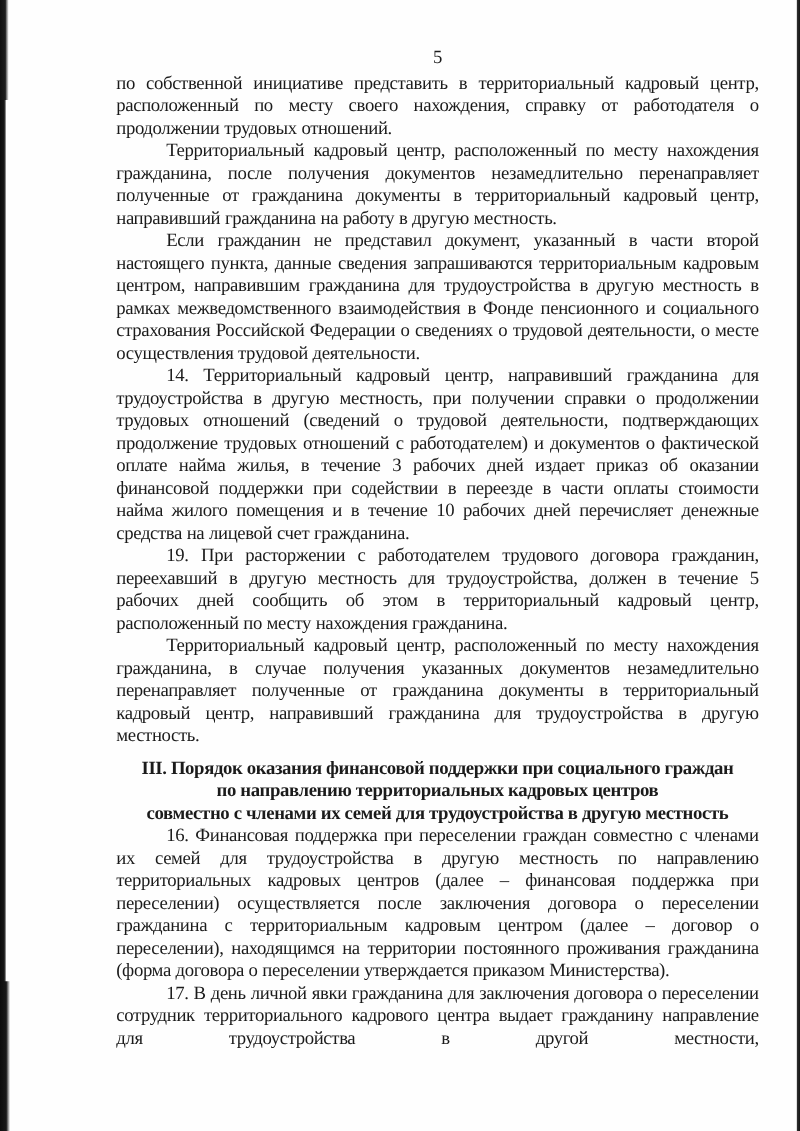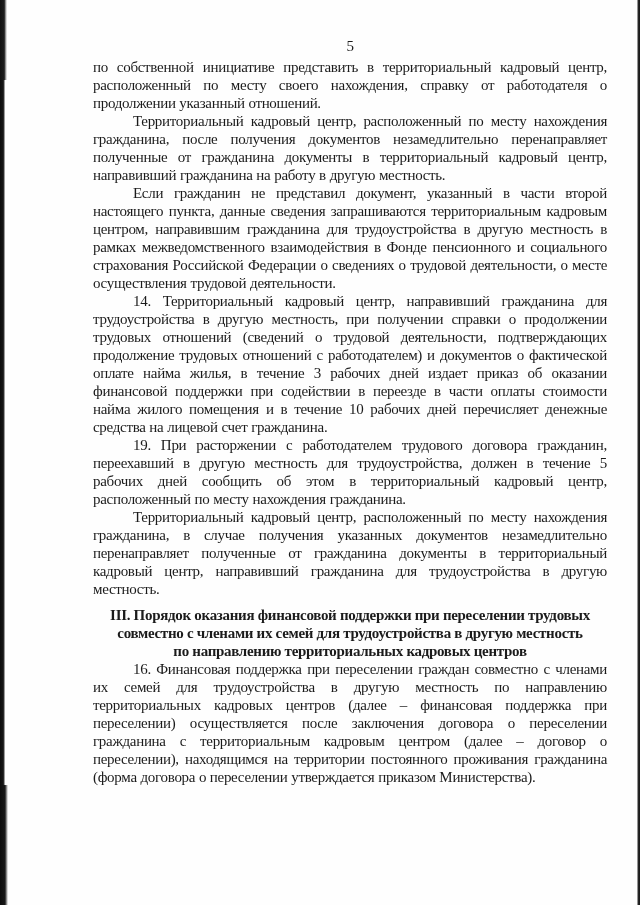--- a/index.html
+++ b/index.html
@@ -91,36 +91,37 @@
 
   <div class="scan-edge-left"></div>
   <div class="scan-edge-right"></div>
 
   <div class="content">
 
     <div class="page-number">5</div>
 
     <div class="body-text">
 
-      <p class="no-indent first">по собственной инициативе представить в территориальный кадровый центр, расположенный по месту своего нахождения, справку от работодателя о продолжении указанный отношений.</p>
+      <p class="no-indent first">по собственной инициативе представить в территориальный кадровый центр, расположенный по месту своего нахождения, справку от работодателя о продолжении трудовых отношений.</p>
 
       <p>Территориальный кадровый центр, расположенный по месту нахождения гражданина, после получения документов незамедлительно перенаправляет полученные от гражданина документы в территориальный кадровый центр, направивший гражданина на работу в другую местность.</p>
 
       <p>Если гражданин не представил документ, указанный в части второй настоящего пункта, данные сведения запрашиваются территориальным кадровым центром, направившим гражданина для трудоустройства в другую местность в рамках межведомственного взаимодействия в Фонде пенсионного и социального страхования Российской Федерации о сведениях о трудовой деятельности, о месте осуществления трудовой деятельности.</p>
 
       <p>14. Территориальный кадровый центр, направивший гражданина для трудоустройства в другую местность, при получении справки о продолжении трудовых отношений (сведений о трудовой деятельности, подтверждающих продолжение трудовых отношений с работодателем) и документов о фактической оплате найма жилья, в течение 3 рабочих дней издает приказ об оказании финансовой поддержки при содействии в переезде в части оплаты стоимости найма жилого помещения и в течение 10 рабочих дней перечисляет денежные средства на лицевой счет гражданина.</p>
 
       <p>19. При расторжении с работодателем трудового договора гражданин, переехавший в другую местность для трудоустройства, должен в течение 5 рабочих дней сообщить об этом в территориальный кадровый центр, расположенный по месту нахождения гражданина.</p>
 
       <p>Территориальный кадровый центр, расположенный по месту нахождения гражданина, в случае получения указанных документов незамедлительно перенаправляет полученные от гражданина документы в территориальный кадровый центр, направивший гражданина для трудоустройства в другую местность.</p>
 
       <div class="section-heading">
-        <div class="heading-line">III. Порядок оказания финансовой поддержки при переселении трудовых</div>
+        <div class="heading-line">III. Порядок оказания финансовой поддержки при социального граждан</div>
+        <div class="heading-line">по направлению территориальных кадровых центров</div>
         <div class="heading-line">совместно с членами их семей для трудоустройства в другую местность</div>
-        <div class="heading-line">по направлению территориальных кадровых центров</div>
       </div>
 
       <p>16. Финансовая поддержка при переселении граждан совместно с членами их семей для трудоустройства в другую местность по направлению территориальных кадровых центров (далее – финансовая поддержка при переселении) осуществляется после заключения договора о переселении гражданина с территориальным кадровым центром (далее – договор о переселении), находящимся на территории постоянного проживания гражданина (форма договора о переселении утверждается приказом Министерства).</p>
 
+      <p class="justify-last">17. В день личной явки гражданина для заключения договора о переселении сотрудник территориального кадрового центра выдает гражданину направление для трудоустройства в другой местности,</p>
 
     </div>
   </div>
 </div>
 
 </body></html>

